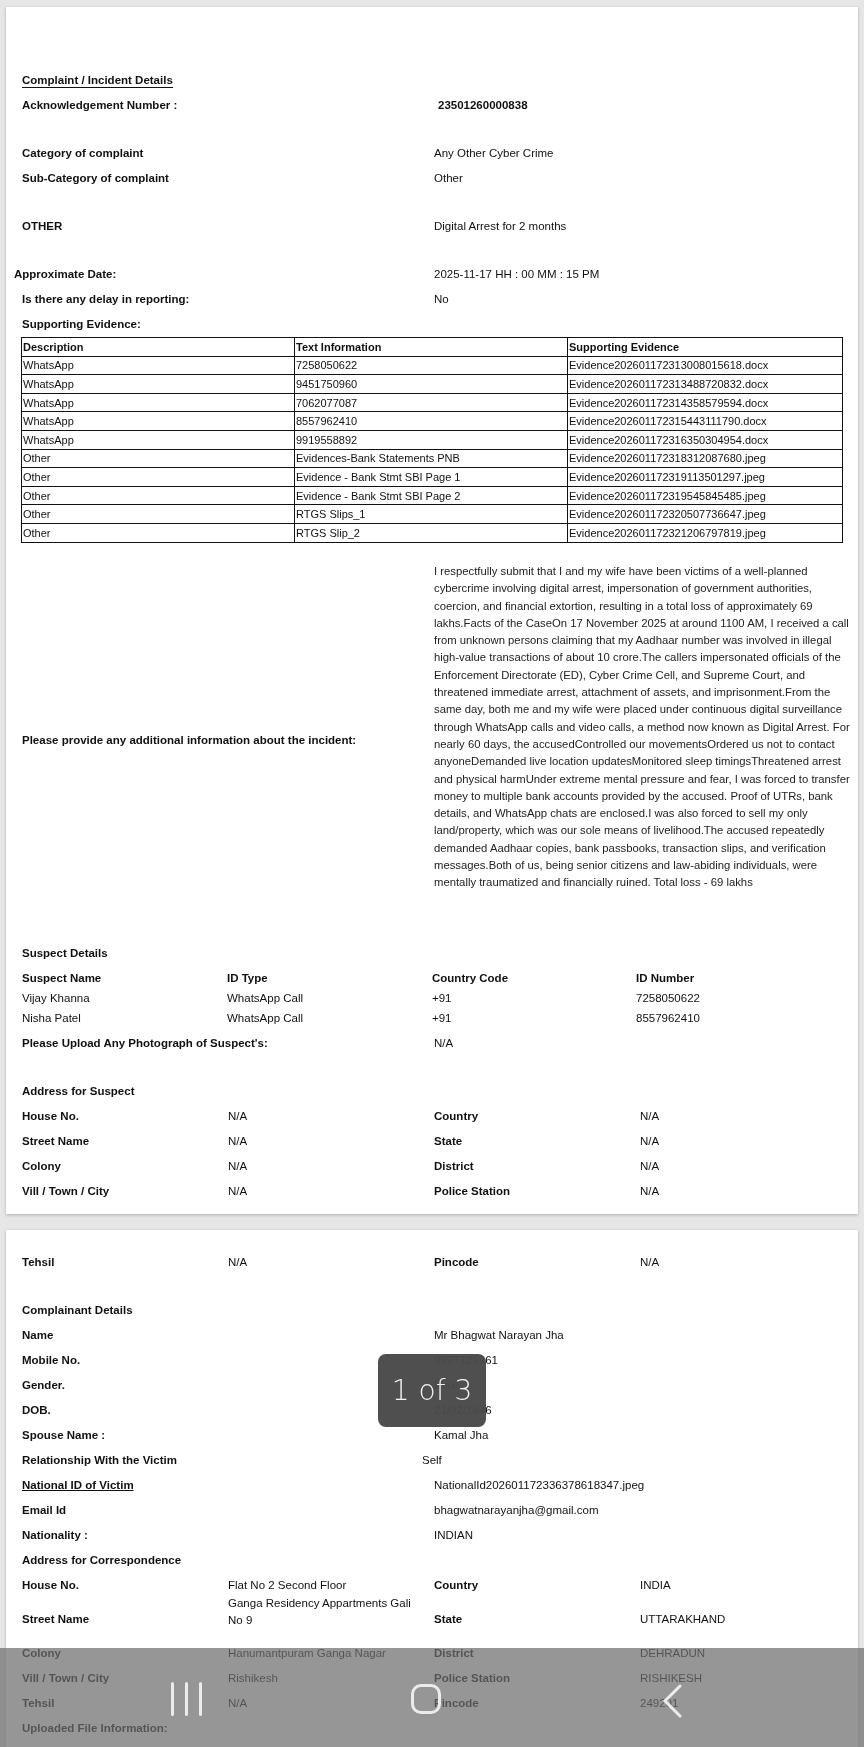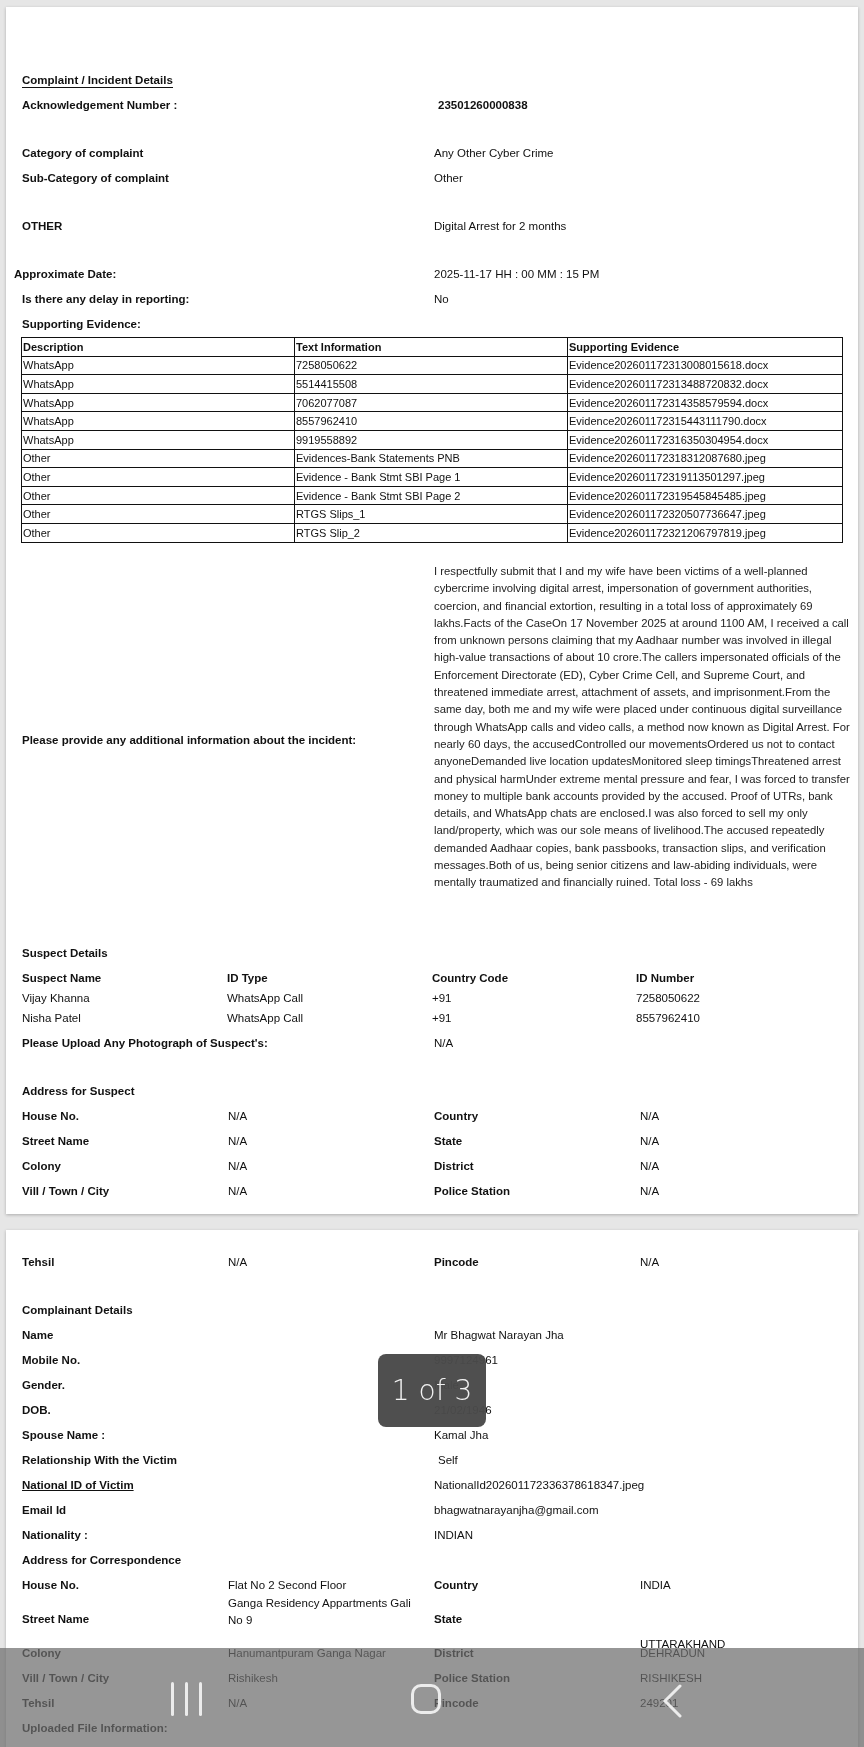--- a/index.html
+++ b/index.html
@@ -86,21 +86,21 @@
       </tr>
     </thead>
     <tbody id="ev-body">
         <tr>
           <td>WhatsApp</td>
           <td>7258050622</td>
           <td>Evidence20260117231300801​5618.docx</td>
         </tr>
         <tr>
           <td>WhatsApp</td>
-          <td>5514415508</td>
+          <td>9451750960</td>
           <td>Evidence20260117231348872​0832.docx</td>
         </tr>
         <tr>
           <td>WhatsApp</td>
           <td>7062077087</td>
           <td>Evidence20260117231435857​9594.docx</td>
         </tr>
         <tr>
           <td>WhatsApp</td>
           <td>8557962410</td>
@@ -191,40 +191,40 @@
       <div class="abs" style="left: 428px; top: 98px;">Mr Bhagwat Narayan Jha</div>
       <div class="abs b" style="left: 16px; top: 123px; text-align: right;">Mobile No.</div>
       <div class="abs" style="left: 428px; top: 123px;">9997124961</div>
       <div class="abs b" style="left: 16px; top: 148px;">Gender.</div>
       <div class="abs" style="left: 428px; top: 148px;">Male</div>
       <div class="abs b" style="left: 16px; top: 173px;">DOB.</div>
       <div class="abs" style="left: 428px; top: 173px;">21/02/1946</div>
       <div class="abs b" style="left: 16px; top: 198px;">Spouse Name :</div>
       <div class="abs" style="left: 428px; top: 198px;">Kamal Jha</div>
       <div class="abs b" style="left: 16px; top: 223px;">Relationship With the Victim</div>
-      <div class="abs" style="left: 432px; top: 223px;">Self</div>
+      <div class="abs" style="left: 416px; top: 223px;">Self</div>
       <div class="abs b" style="left: 16px; top: 248px; text-decoration: underline;">National ID of Victim</div>
       <div class="abs" style="left: 428px; top: 248px;">NationalId20260117233637861​8347.jpeg</div>
       <div class="abs b" style="left: 16px; top: 273px;">Email Id</div>
       <div class="abs" style="left: 428px; top: 273px;">bhagwatnarayanjha@gmail.com</div>
       <div class="abs b" style="left: 16px; top: 298px;">Nationality :</div>
       <div class="abs" style="left: 428px; top: 298px;">INDIAN</div>
     </div>
 
   <div class="abs b" style="left:16px;top:323px;">Address for Correspondence</div>
 
   <div class="abs b" style="left:16px;top:348px;">House No.</div>
   <div class="abs" style="left:222px;top:348px;">Flat No 2 Second Floor</div>
   <div class="abs b" style="left:428px;top:348px;">Country</div>
   <div class="abs" style="left:634px;top:348px;">INDIA</div>
 
   <div class="abs b" style="left:16px;top:382px;">Street Name</div>
   <div class="abs" style="left:222px;top:365px;width:200px;white-space:normal;line-height:17px;">Ganga Residency Appartments Gali No 9</div>
   <div class="abs b" style="left:428px;top:382px;">State</div>
-  <div class="abs" style="left:634px;top:382px;margin-top:25px;">UTTARAKHAND</div>
+  <div class="abs" style="left:634px;top:382px;">UTTARAKHAND</div>
 
   <div class="abs b" style="left:16px;top:416px;">Colony</div>
   <div class="abs" style="left:222px;top:416px;">Hanumantpuram Ganga Nagar</div>
   <div class="abs b" style="left:428px;top:416px;">District</div>
   <div class="abs" style="left:634px;top:416px;">DEHRADUN</div>
 
   <div class="abs b" style="left:16px;top:441px;">Vill / Town / City</div>
   <div class="abs" style="left:222px;top:441px;">Rishikesh</div>
   <div class="abs b" style="left:428px;top:441px;">Police Station</div>
   <div class="abs" style="left:634px;top:441px;">RISHIKESH</div>

